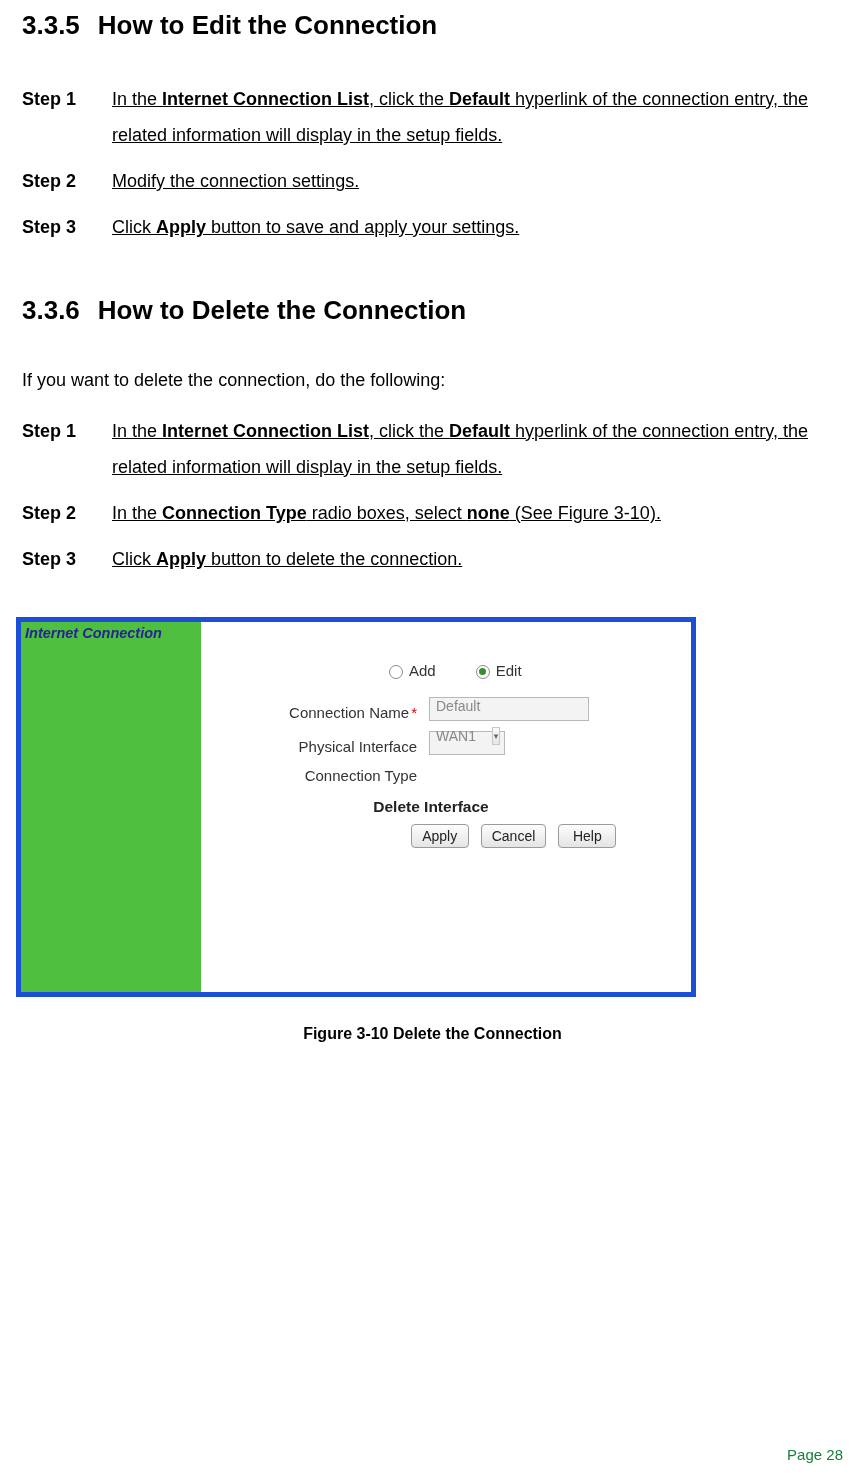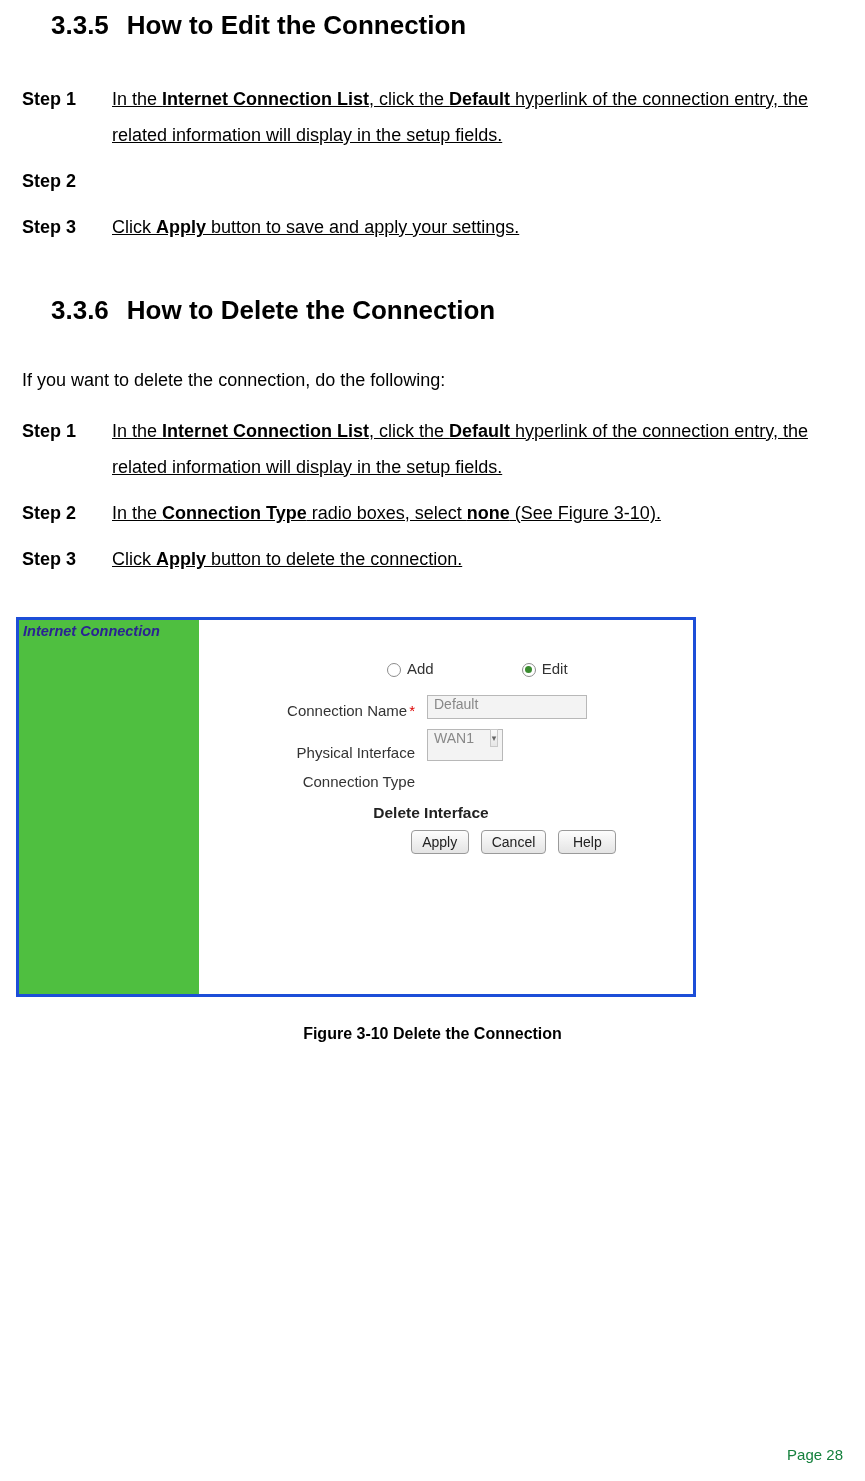--- a/index.html
+++ b/index.html
@@ -15,21 +15,21 @@
   .page {
     padding: 10px 22px 30px 22px;
     position: relative;
     min-height: 1481px;
   }
   h2.section-heading {
     font-size: 26px;
     font-weight: bold;
     margin: 0 0 40px 0;
   }
-  .section-heading .num { display:inline-block; margin-right: 18px; margin-left: 29px; }
+  .section-heading .num { display:inline-block; margin-right: 18px; }
   p.intro {
     margin: 0 0 18px 0;
     line-height: 1.6;
   }
   .step-row {
     display: flex;
     margin: 10px 0 10px 0;
     line-height: 2.0;
   }
   .step-label {
@@ -38,21 +38,21 @@
   }
   .step-body { flex: 1; text-decoration: underline; }
   .b { font-weight: bold; }
   .spacer-lg { height: 40px; }
   .spacer-md { height: 20px; }
 
   
   .figure-wrap {
     width: 680px;
     margin: 10px 0 0 -6px;
-    border: 3px solid #1d4ed8;
+    border: 5px solid #1d4ed8;
     background: #fff;
     position: relative;
     display: flex;
     min-height: 380px;
   }
   .fig-sidebar {
     width: 180px;
     background: #4fbf40;
     position: relative;
   }
@@ -64,21 +64,21 @@
     font-weight: bold;
     color: #2a2393;
   }
   .fig-main {
     flex: 1;
     position: relative;
     padding: 40px 18px 14px 18px;
     font-size: 15px;
     color: #333;
   }
-  .fig-top { display:flex; gap: 88px; margin-left: 170px; margin-bottom: 18px; align-items:center; }
+  .fig-top { display:flex; gap: 40px; margin-left: 170px; margin-bottom: 18px; align-items:center; }
   .radio {
     display: inline-block;
     width: 14px; height: 14px;
     border: 1.5px solid #8c8c8c;
     border-radius: 50%;
     margin-right: 6px;
     vertical-align: middle;
     position: relative;
     background: #fff;
   }
@@ -96,21 +96,21 @@
   .txt-input {
     width: 160px; height: 24px;
     border: 1px solid #b8b8b8;
     background: #f3f3f3;
     color: #888;
     padding: 0 6px;
     font-size: 14px;
   }
   .sel-input {
     display:inline-flex; align-items:center;
-    width: 76px; height: 32px;
+    width: 76px; height: 24px;
     border: 1px solid #b8b8b8;
     background: #f3f3f3;
     color: #888;
     padding: 0 4px 13px 6px;
     font-size: 14px;
     justify-content: space-between;
     gap: 16px;
   }
   .sel-arrow {
     width: 16px; height: 18px;
@@ -158,20 +158,21 @@
 
   <div class="step-row">
     <div class="step-label">Step 1</div>
     <div class="step-body">
       <span>In the </span><span class="b">Internet Connection List</span><span>, click the </span><span class="b">Default</span><span> hyperlink of the connection entry, the related information will display in the setup fields.</span>
     </div>
   </div>
 
   <div class="step-row">
     <div class="step-label">Step 2</div>
+    <div class="step-body">Modify the connection settings.</div>
   </div>
 
   <div class="step-row">
     <div class="step-label">Step 3</div>
     <div class="step-body">
       <span>Click </span><span class="b">Apply</span><span> button to save and apply your settings.</span>
     </div>
   </div>
 
   <div class="spacer-lg"></div>

